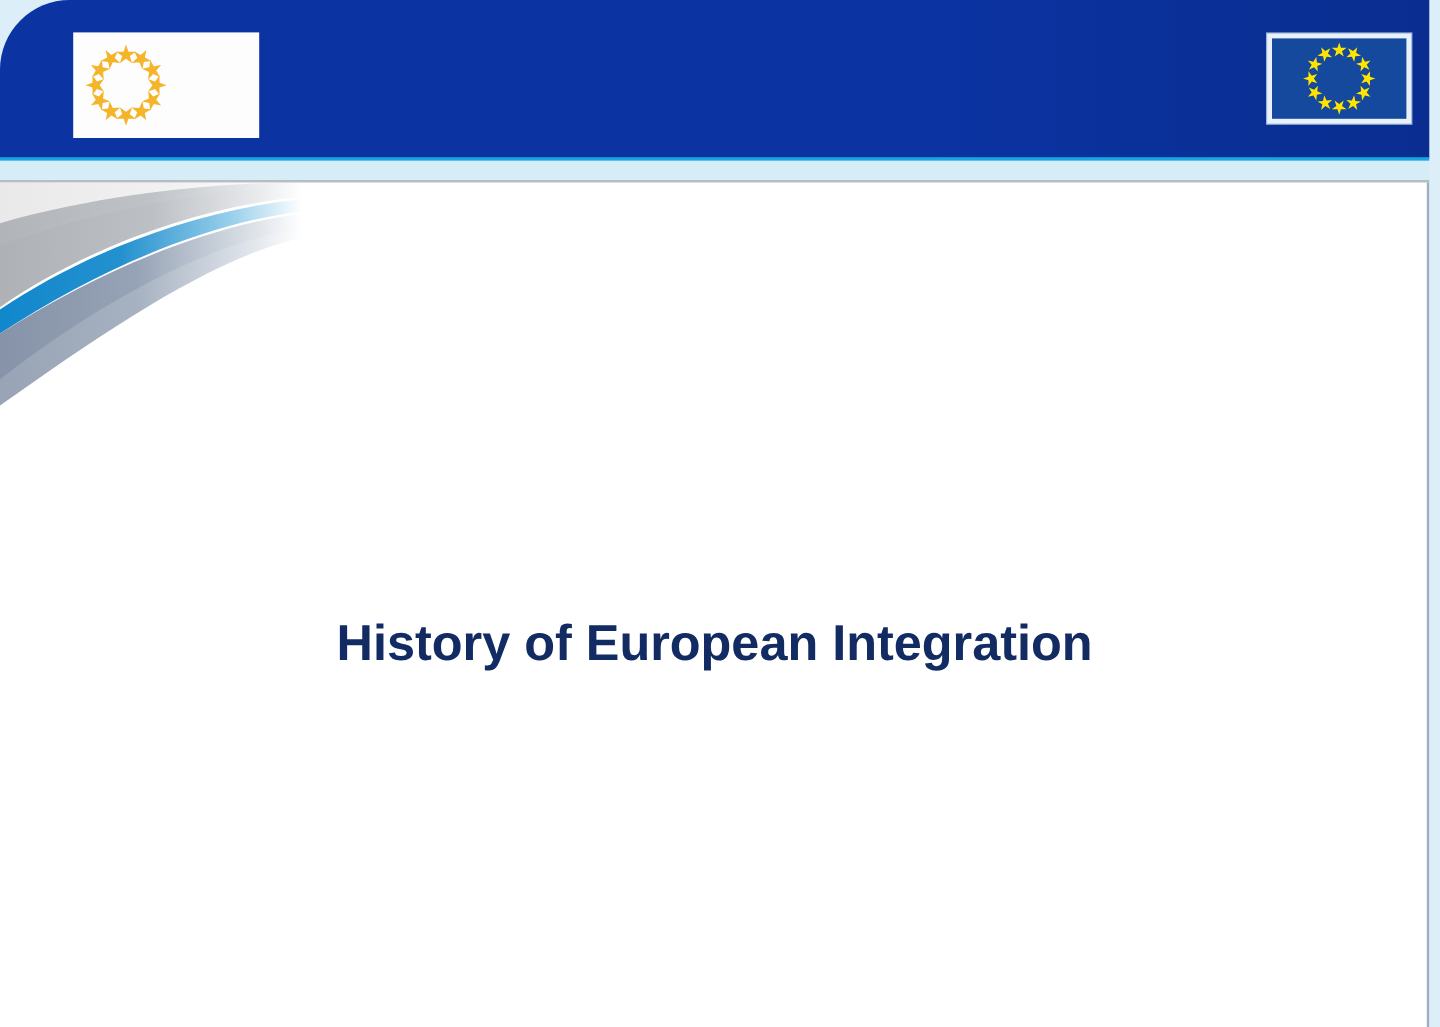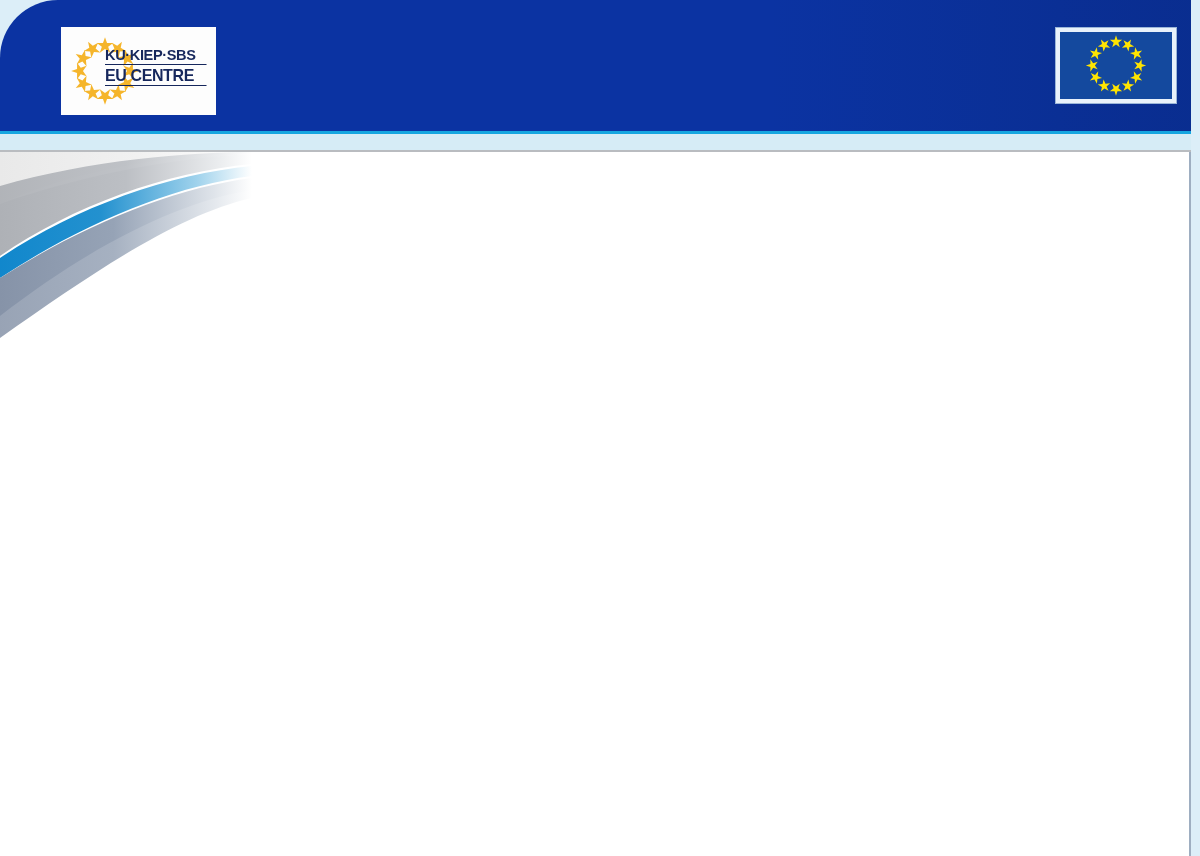--- a/index.html
+++ b/index.html
@@ -220,20 +220,21 @@
         <path d="M0,52 C96,18 196,4 252,2 L252,12 C166,20 72,54 0,104 Z" fill="url(#gGrey)"></path>
 
         <path d="M0,106 C74,56 168,22 252,14 L252,24 C172,34 82,72 0,126 Z" fill="url(#gBlue)"></path>
 
         <path d="M0,126 C82,74 172,36 252,26 L252,38 C176,50 88,96 0,164 Z" fill="url(#gSlate)"></path>
 
         <path d="M0,150 C86,90 176,48 252,36 L252,46 C180,62 96,118 0,186 Z" fill="url(#gSlate)" opacity="0.85"></path>
       </svg>
     </div>
 
+    <div class="slide-title">History of European Integration</div>
 
   </div>
 
   <div class="right-border"></div>
 
   <div class="header-band"></div>
   <div class="header-underline"></div>
   <div class="header-softband"></div>
   <div class="header-greyrule"></div>
 
@@ -249,24 +250,20 @@
           <polygon points="50,3 52.8,11.2 61.4,11.2 54.4,16.3 57.2,24.5 50,19.4 42.8,24.5 45.6,16.3 38.6,11.2 47.2,11.2" transform="rotate(120 50 50)"></polygon>
           <polygon points="50,3 52.8,11.2 61.4,11.2 54.4,16.3 57.2,24.5 50,19.4 42.8,24.5 45.6,16.3 38.6,11.2 47.2,11.2" transform="rotate(150 50 50)"></polygon>
           <polygon points="50,3 52.8,11.2 61.4,11.2 54.4,16.3 57.2,24.5 50,19.4 42.8,24.5 45.6,16.3 38.6,11.2 47.2,11.2" transform="rotate(180 50 50)"></polygon>
           <polygon points="50,3 52.8,11.2 61.4,11.2 54.4,16.3 57.2,24.5 50,19.4 42.8,24.5 45.6,16.3 38.6,11.2 47.2,11.2" transform="rotate(210 50 50)"></polygon>
           <polygon points="50,3 52.8,11.2 61.4,11.2 54.4,16.3 57.2,24.5 50,19.4 42.8,24.5 45.6,16.3 38.6,11.2 47.2,11.2" transform="rotate(240 50 50)"></polygon>
           <polygon points="50,3 52.8,11.2 61.4,11.2 54.4,16.3 57.2,24.5 50,19.4 42.8,24.5 45.6,16.3 38.6,11.2 47.2,11.2" transform="rotate(270 50 50)"></polygon>
           <polygon points="50,3 52.8,11.2 61.4,11.2 54.4,16.3 57.2,24.5 50,19.4 42.8,24.5 45.6,16.3 38.6,11.2 47.2,11.2" transform="rotate(300 50 50)"></polygon>
           <polygon points="50,3 52.8,11.2 61.4,11.2 54.4,16.3 57.2,24.5 50,19.4 42.8,24.5 45.6,16.3 38.6,11.2 47.2,11.2" transform="rotate(330 50 50)"></polygon>
         </g>
       </svg>
-    </div>
-    <div class="logo-text">
-      <div class="logo-line logo-line-1">KU·KIEP·SBS</div>
-      <div class="logo-line logo-line-2">EU CENTRE</div>
     </div>
   </div>
 
   <div class="eu-flag-frame">
     <div class="eu-flag">
       <svg viewBox="0 0 180 120" xmlns="http://www.w3.org/2000/svg">
         <g fill="#ffe400">
           <polygon points="90,6 92.6,14.1 101.1,14.1 94.2,19.1 96.8,27.2 90,22.2 83.2,27.2 85.8,19.1 78.9,14.1 87.4,14.1" transform="translate(0,0)"></polygon>
           <polygon points="90,6 92.6,14.1 101.1,14.1 94.2,19.1 96.8,27.2 90,22.2 83.2,27.2 85.8,19.1 78.9,14.1 87.4,14.1" transform="rotate(30 90 60)"></polygon>
           <polygon points="90,6 92.6,14.1 101.1,14.1 94.2,19.1 96.8,27.2 90,22.2 83.2,27.2 85.8,19.1 78.9,14.1 87.4,14.1" transform="rotate(60 90 60)"></polygon>

